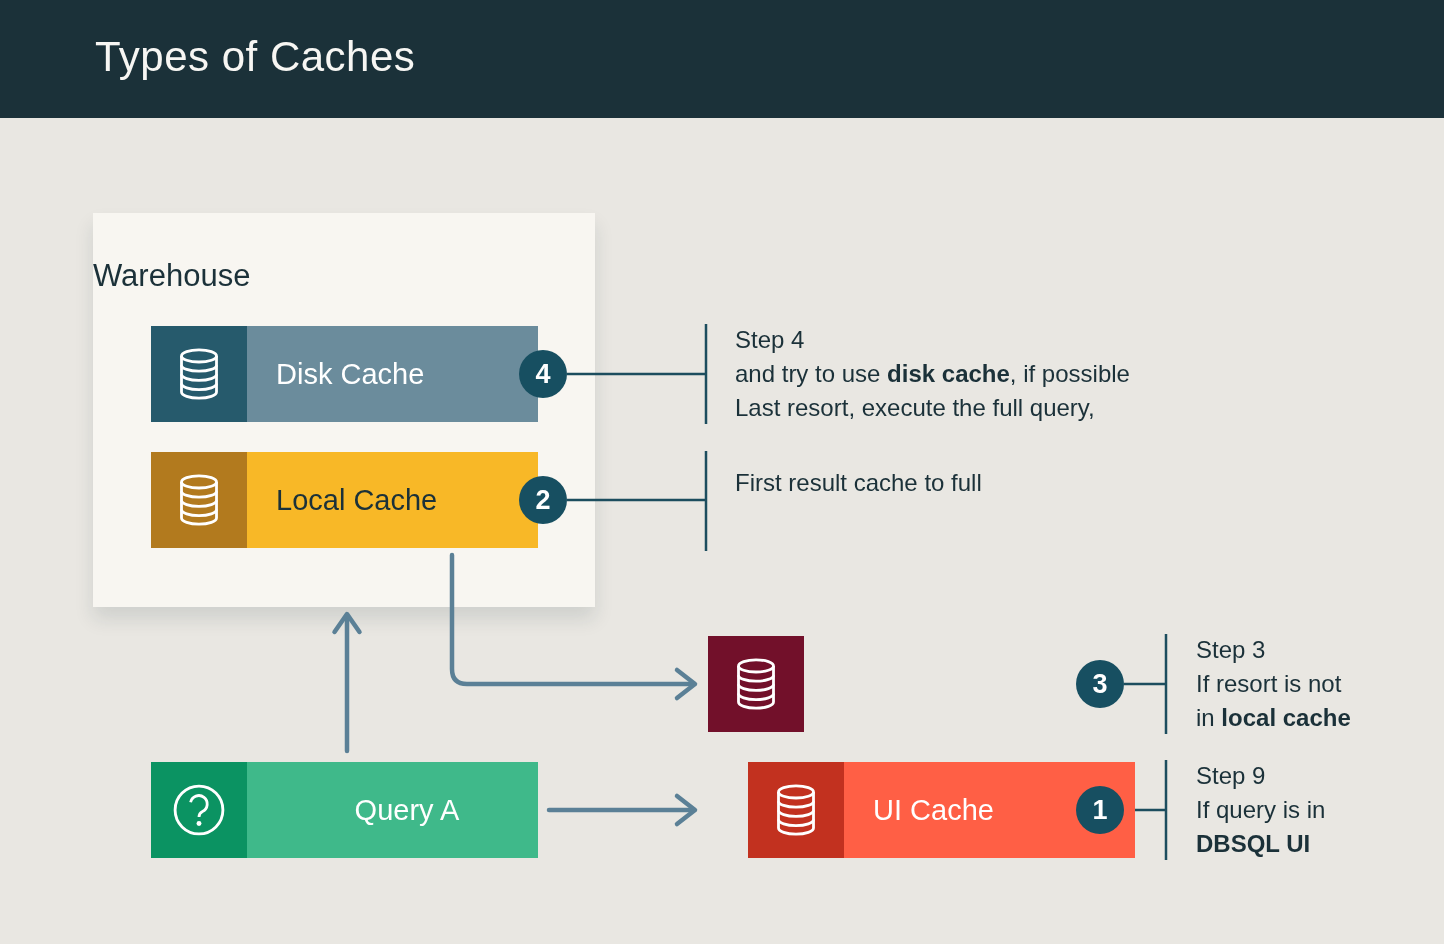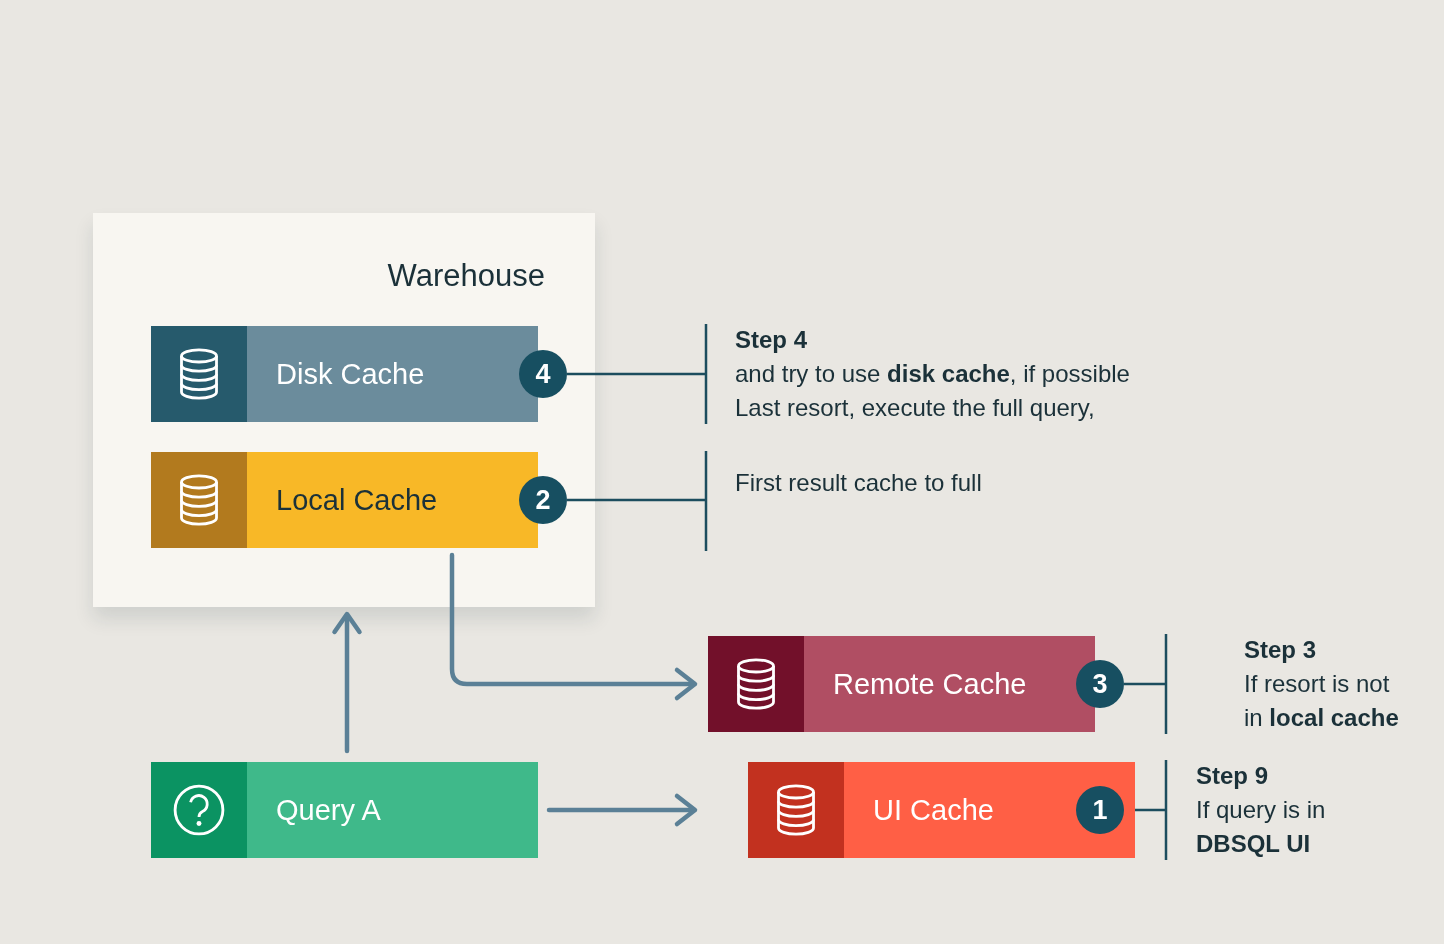--- a/index.html
+++ b/index.html
@@ -14,21 +14,21 @@
     position:absolute; left:95px; top:33px; margin:0;
     font-size:42px; font-weight:500; letter-spacing:0.5px; color:#f7f6f3;
   }
   
   .card {
     position:absolute; left:93px; top:213px; width:502px; height:394px;
     box-shadow:0 12px 18px rgba(27,49,57,0.12);
   }
   .card-label {
     position:absolute; left:93px; top:258px; width:452px;
-    text-align:right; font-size:31px; font-weight:400;
+    text-align:left; font-size:31px; font-weight:400;
   }
   
   .node { position:absolute; height:96px; width:387px; display:flex; }
   .node .tile { width:96px; height:96px; flex:none; display:flex; align-items:center; justify-content:center; }
   .node .bar  { flex:1; display:flex; align-items:center; padding-left:29px; font-size:29px; }
   .node-disk   { left:151px; top:326px; }
   .node-local  { left:151px; top:452px; }
   .node-query  { left:151px; top:762px; }
   .node-remote { left:708px; top:636px; }
   .node-ui     { left:748px; top:762px; }
@@ -37,35 +37,38 @@
     position:absolute; width:48px; height:48px; border-radius:50%;
     display:flex; align-items:center; justify-content:center;
     color:#ffffff; font-size:27px; font-weight:bold;
   }
   .badge-4 { left:519px;  top:350px; }
   .badge-2 { left:519px;  top:476px; }
   .badge-3 { left:1076px; top:660px; }
   .badge-1 { left:1076px; top:786px; }
   
   .step { position:absolute; font-size:24px; line-height:34px; }
-  .step .step-title { font-weight:bold; }
+  .step .step-title { font-weight:normal; }
   .step-4 { left:735px;  top:323px; }
   .step-2 { left:735px;  top:466px; }
-  .step-3 { left:1244px; top:633px; }
+  .step-3 { left:1196px; top:633px; }
   .step-1 { left:1196px; top:759px; }
   .b { font-weight:bold; }
   
   .overlay { position:absolute; left:0; top:0; width:1444px; height:944px; pointer-events:none; }
   .icon-svg { display:block; }
 </style>
 </head>
 <body>
 
 <div class="page">
 
+  <div class="header" style="background-color: rgb(27, 49, 57);">
+    <h1 class="title">Types of Caches</h1>
+  </div>
 
   <div class="card" style="background-color: rgb(248, 246, 241);"></div>
   <div class="card-label">Warehouse</div>
 
   <svg class="overlay" viewBox="0 0 1444 944">
 
     <g fill="none" stroke-width="4.5" stroke-linecap="round" stroke-linejoin="round" style="stroke: rgb(91, 128, 150);">
       <path d="M347 751 L347 618"></path>
       <path d="M334.5 632 L347 614 L359.5 632"></path>
       <path d="M452 555 L452 669 Q452 684 467 684 L690 684"></path>
@@ -117,23 +120,20 @@
   <div class="node node-remote">
     <div class="tile" style="background-color: rgb(114, 16, 42);">
       <svg class="icon-svg" width="56" height="56" viewBox="0 0 48 48" fill="none" stroke="#ffffff" stroke-width="2.4">
         <ellipse cx="24" cy="8.5" rx="15" ry="5.2"></ellipse>
         <path d="M9 8.5 L9 39.5 a15 5.2 0 0 0 30 0 L39 8.5"></path>
         <path d="M9 16.4 a15 5.2 0 0 0 30 0"></path>
         <path d="M9 24.3 a15 5.2 0 0 0 30 0"></path>
         <path d="M9 32.2 a15 5.2 0 0 0 30 0"></path>
       </svg>
     </div>
-    <div class="bar" style="background-color: rgb(176, 78, 99); color: rgb(255, 255, 255);">
-      <span>Remote Cache</span>
-    </div>
   </div>
   <div class="badge badge-3" style="background-color: rgb(23, 79, 97);">3</div>
 
   <div class="node node-ui">
     <div class="tile" style="background-color: rgb(194, 49, 31);">
       <svg class="icon-svg" width="56" height="56" viewBox="0 0 48 48" fill="none" stroke="#ffffff" stroke-width="2.4">
         <ellipse cx="24" cy="8.5" rx="15" ry="5.2"></ellipse>
         <path d="M9 8.5 L9 39.5 a15 5.2 0 0 0 30 0 L39 8.5"></path>
         <path d="M9 16.4 a15 5.2 0 0 0 30 0"></path>
         <path d="M9 24.3 a15 5.2 0 0 0 30 0"></path>
@@ -147,21 +147,21 @@
   <div class="badge badge-1" style="background-color: rgb(23, 79, 97);">1</div>
 
   <div class="node node-query">
     <div class="tile" style="background-color: rgb(11, 147, 98);">
       <svg class="icon-svg" width="62" height="62" viewBox="0 0 48 48" fill="none" stroke="#ffffff" stroke-width="2.2">
         <circle cx="24" cy="24" r="18.5"></circle>
         <path d="M17.5 18 a6.5 6.5 0 1 1 9.2 7.2 c-2.2 1.1 -2.7 2.3 -2.7 4.3"></path>
         <circle cx="24" cy="34.5" r="1.9" fill="#ffffff" stroke="none"></circle>
       </svg>
     </div>
-    <div class="bar" style="background-color: rgb(63, 185, 138); color: rgb(255, 255, 255);">
+    <div class="bar" style="background-color: rgb(63, 185, 138); color: rgb(255, 255, 255); justify-content: center;">
       <span>Query A</span>
     </div>
   </div>
 
   <div class="step step-4">
     <div class="step-title">Step 4</div>
     <div><span>and try to use </span><span class="b">disk cache</span><span>, if possible</span></div>
     <div>Last resort, execute the full query,</div>
   </div>
 

